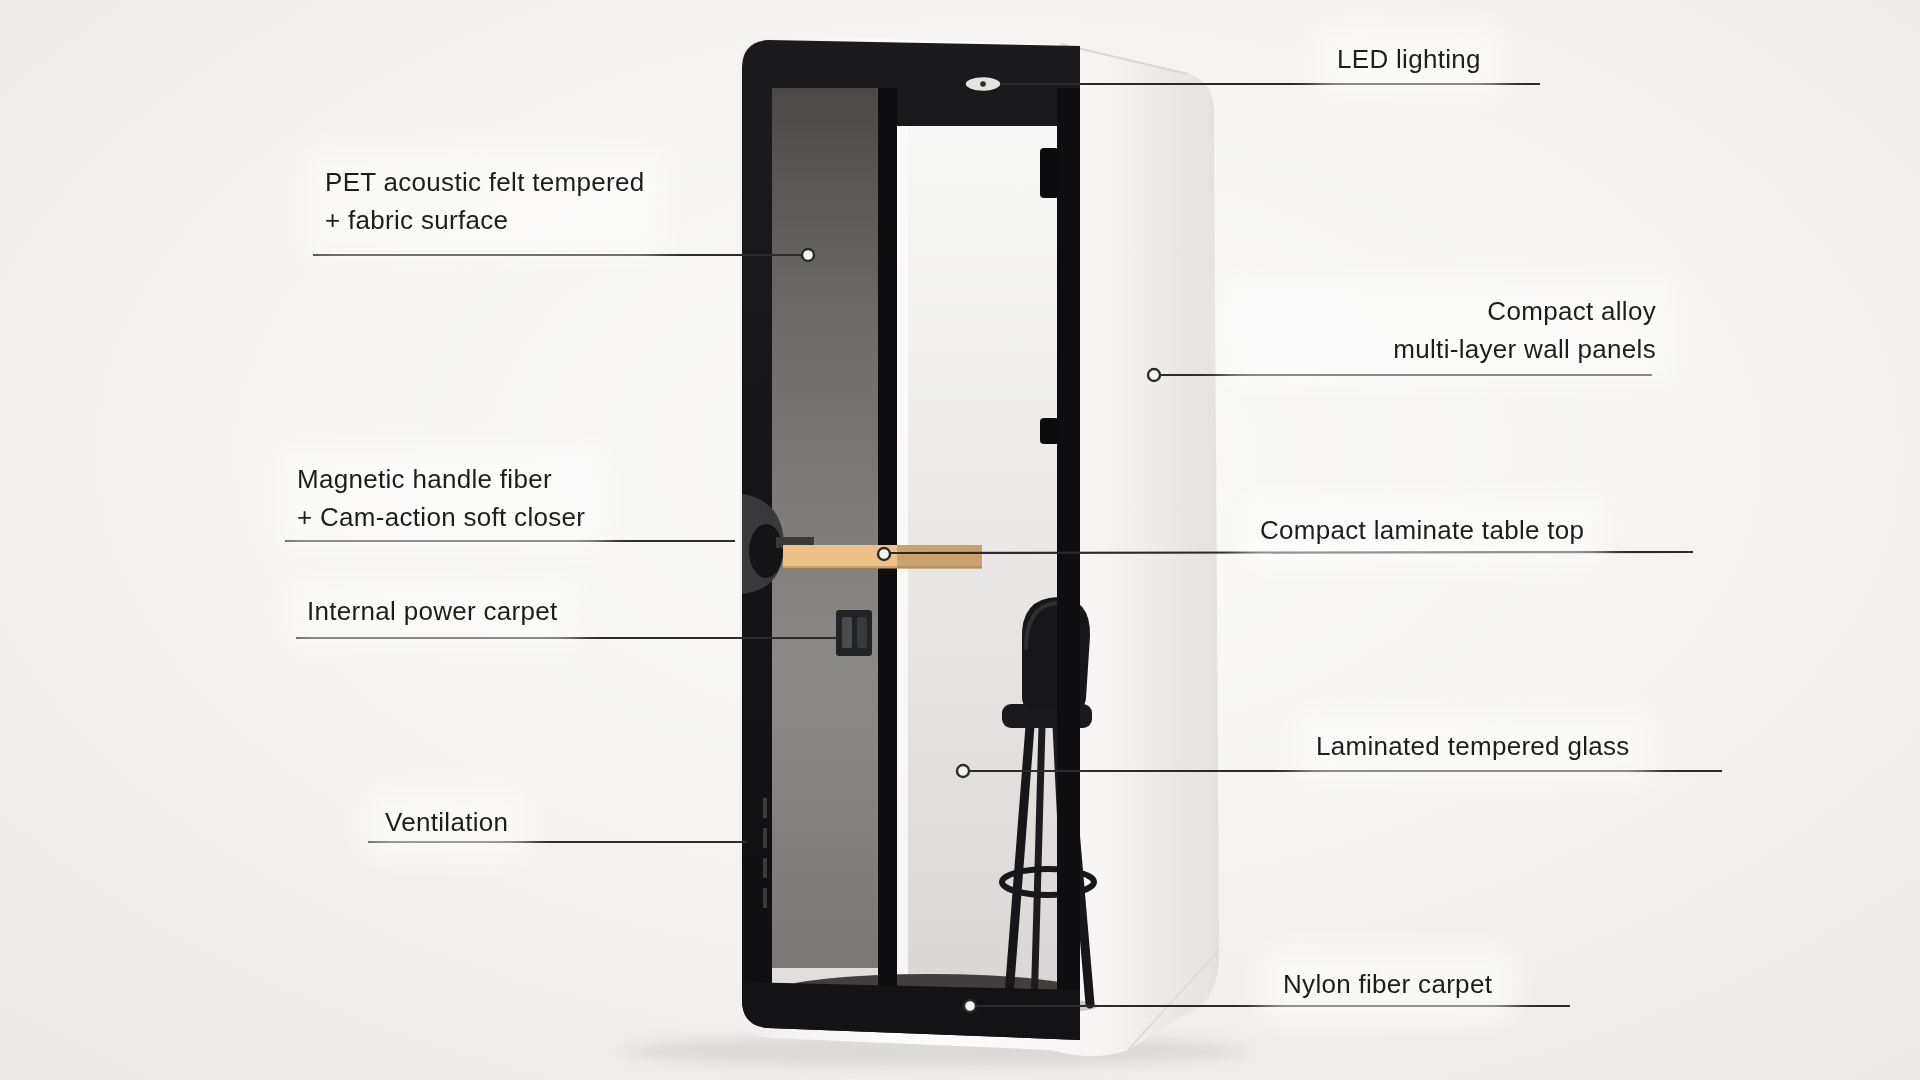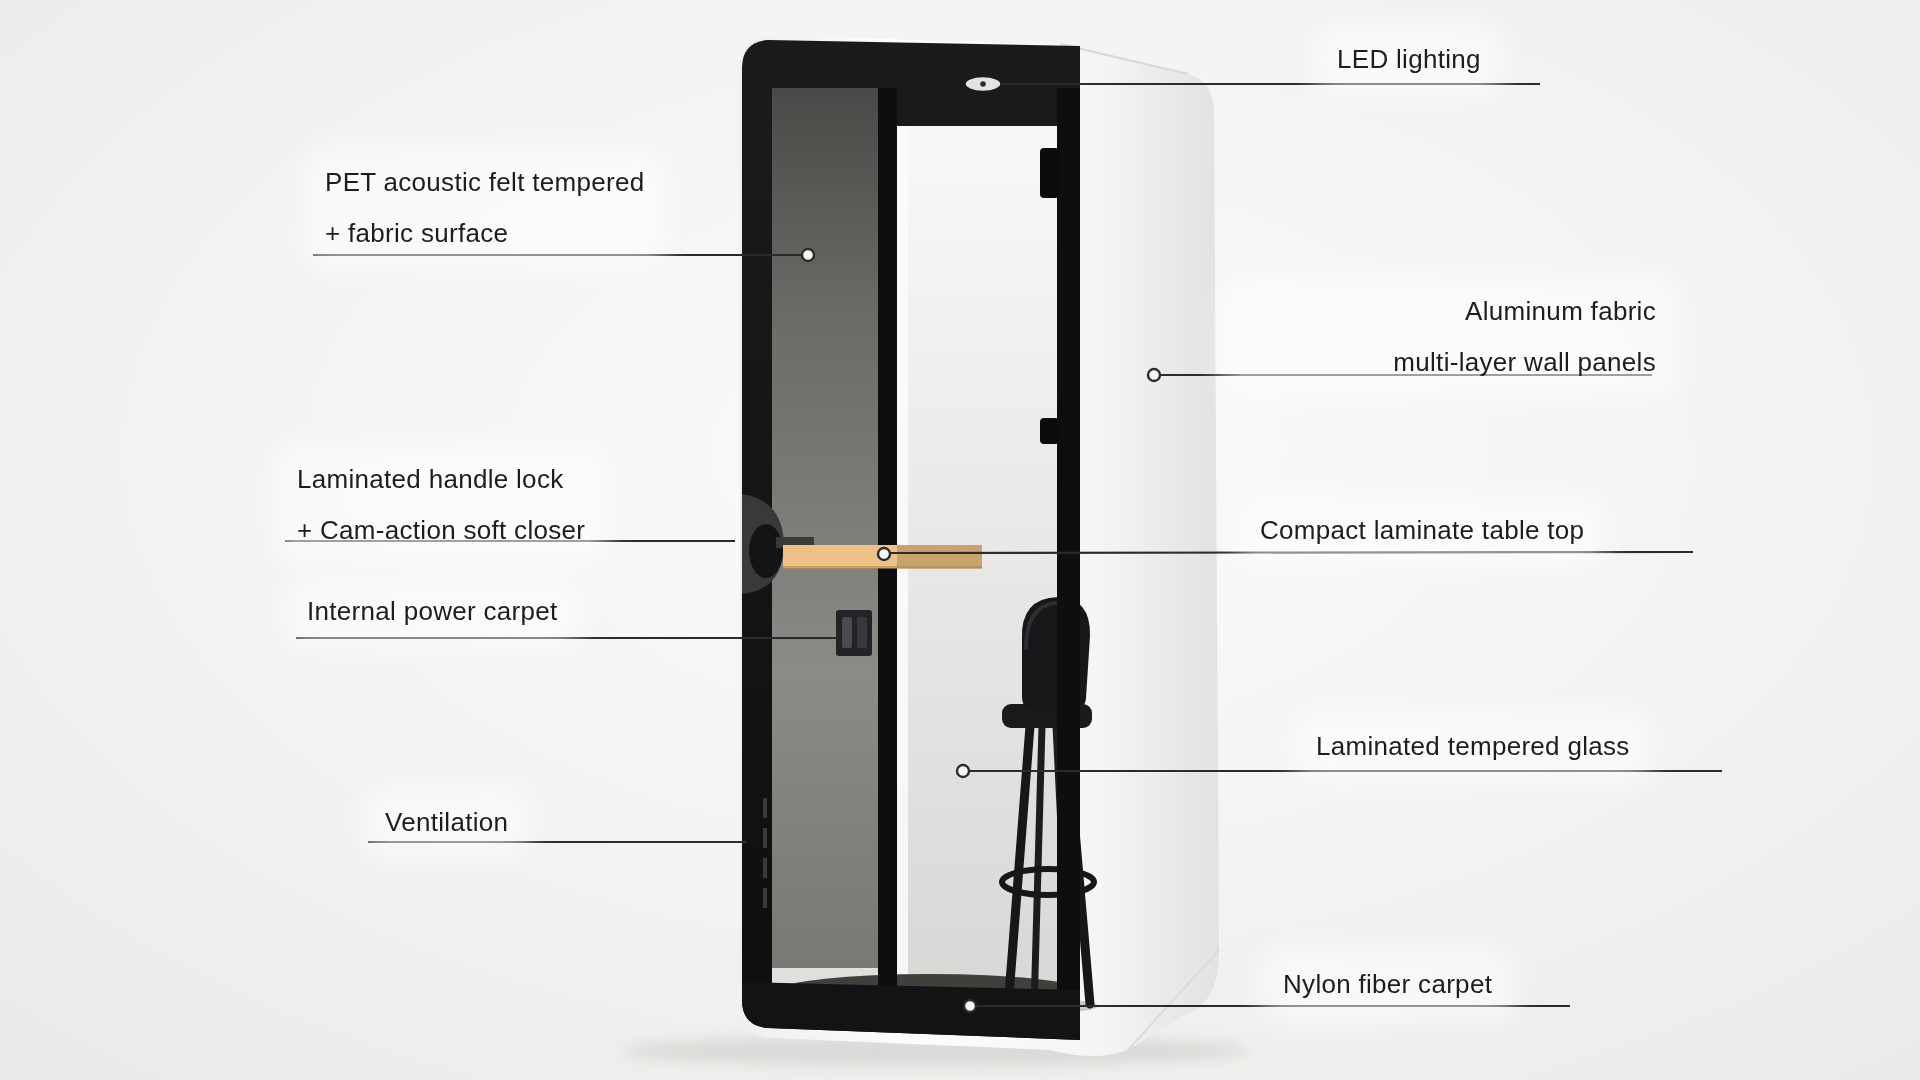--- a/index.html
+++ b/index.html
@@ -14,21 +14,21 @@
     text-decoration:underline;
   }
   svg.scene{position:absolute;left:0;top:0;width:1920px;height:1080px;}
   .label{
     position:absolute;color:#1d1d1d;font-size:26px;line-height:35px;
     letter-spacing:.3px;font-weight:500;white-space:nowrap;
     background:rgba(255,255,255,.55);
     box-shadow:0 0 26px 18px rgba(255,255,255,.55);
     border-radius:10px;padding:2px 6px;
   }
-  .label .l2{margin-top:16px;}
+  .label .l2{margin-top:3px;}
   
   #lbl-led        {left:1331px; top:40px;}
   #lbl-pet        {left:319px;  top:163px;}
   #lbl-aluminum   {left:1238px; top:292px; text-align:right; width:412px;}
   #lbl-magnetic   {left:291px;  top:460px;}
   #lbl-tabletop   {left:1254px; top:511px;}
   #lbl-power      {left:301px;  top:592px;}
   #lbl-glass      {left:1310px; top:727px;}
   #lbl-vent       {left:379px;  top:803px;}
   #lbl-carpet     {left:1277px; top:965px;}
@@ -158,26 +158,26 @@
   <div class="label" id="lbl-led">
     <div class="l1">LED lighting</div>
   </div>
 
   <div class="label" id="lbl-pet">
     <div class="l1">PET acoustic felt tempered</div>
     <div class="l2">+ fabric surface</div>
   </div>
 
   <div class="label" id="lbl-aluminum">
-    <div class="l1">Aluminum fabric</div>
+    <div class="l1">Compact alloy</div>
     <div class="l2">multi-layer wall panels</div>
   </div>
 
   <div class="label" id="lbl-magnetic">
-    <div class="l1">Laminated handle lock</div>
+    <div class="l1">Magnetic handle fiber</div>
     <div class="l2">+ Cam-action soft closer</div>
   </div>
 
   <div class="label" id="lbl-tabletop">
     <div class="l1">Compact laminate table top</div>
   </div>
 
   <div class="label" id="lbl-power">
     <div class="l1">Internal power carpet</div>
   </div>

